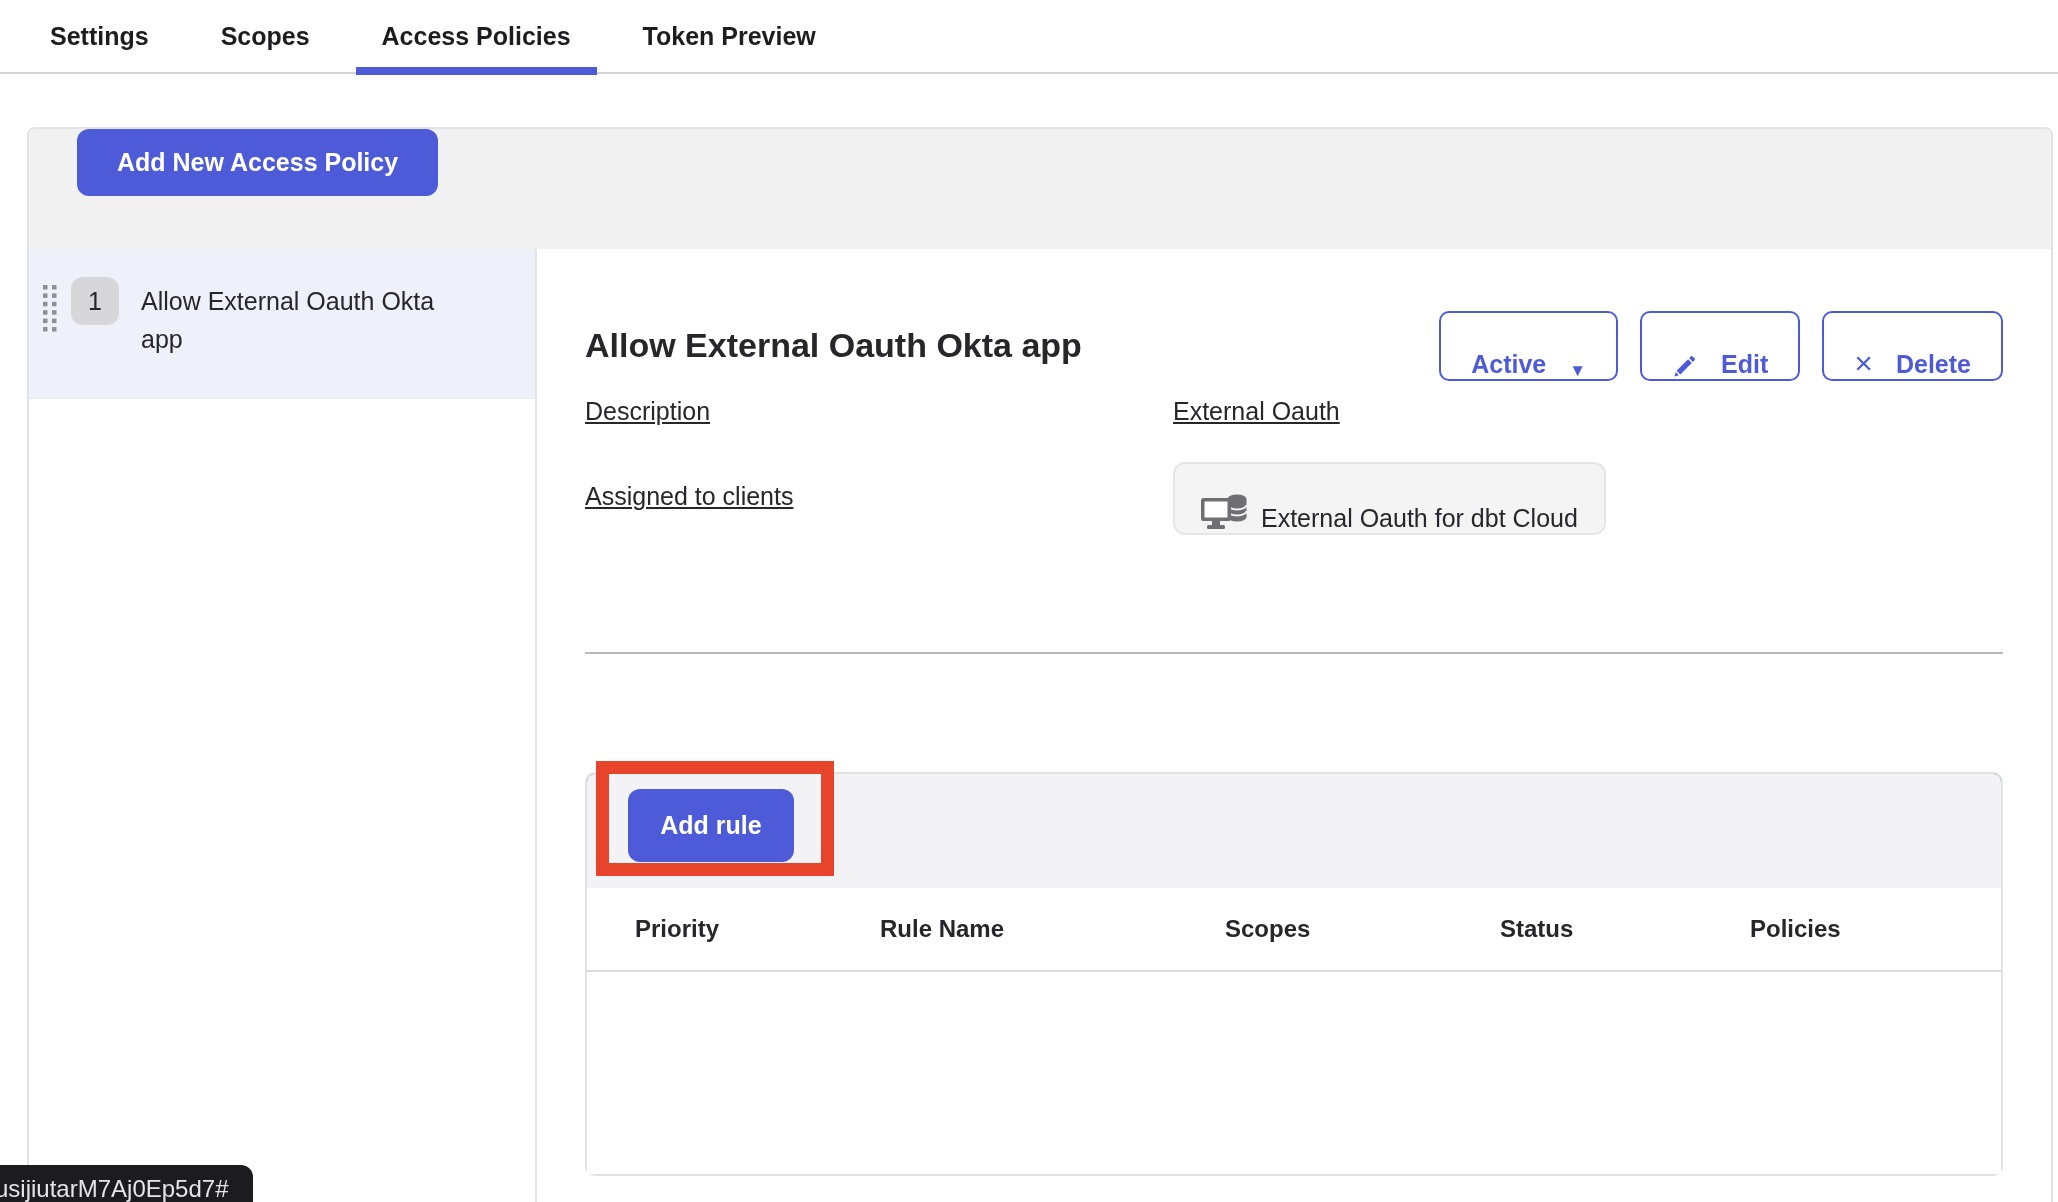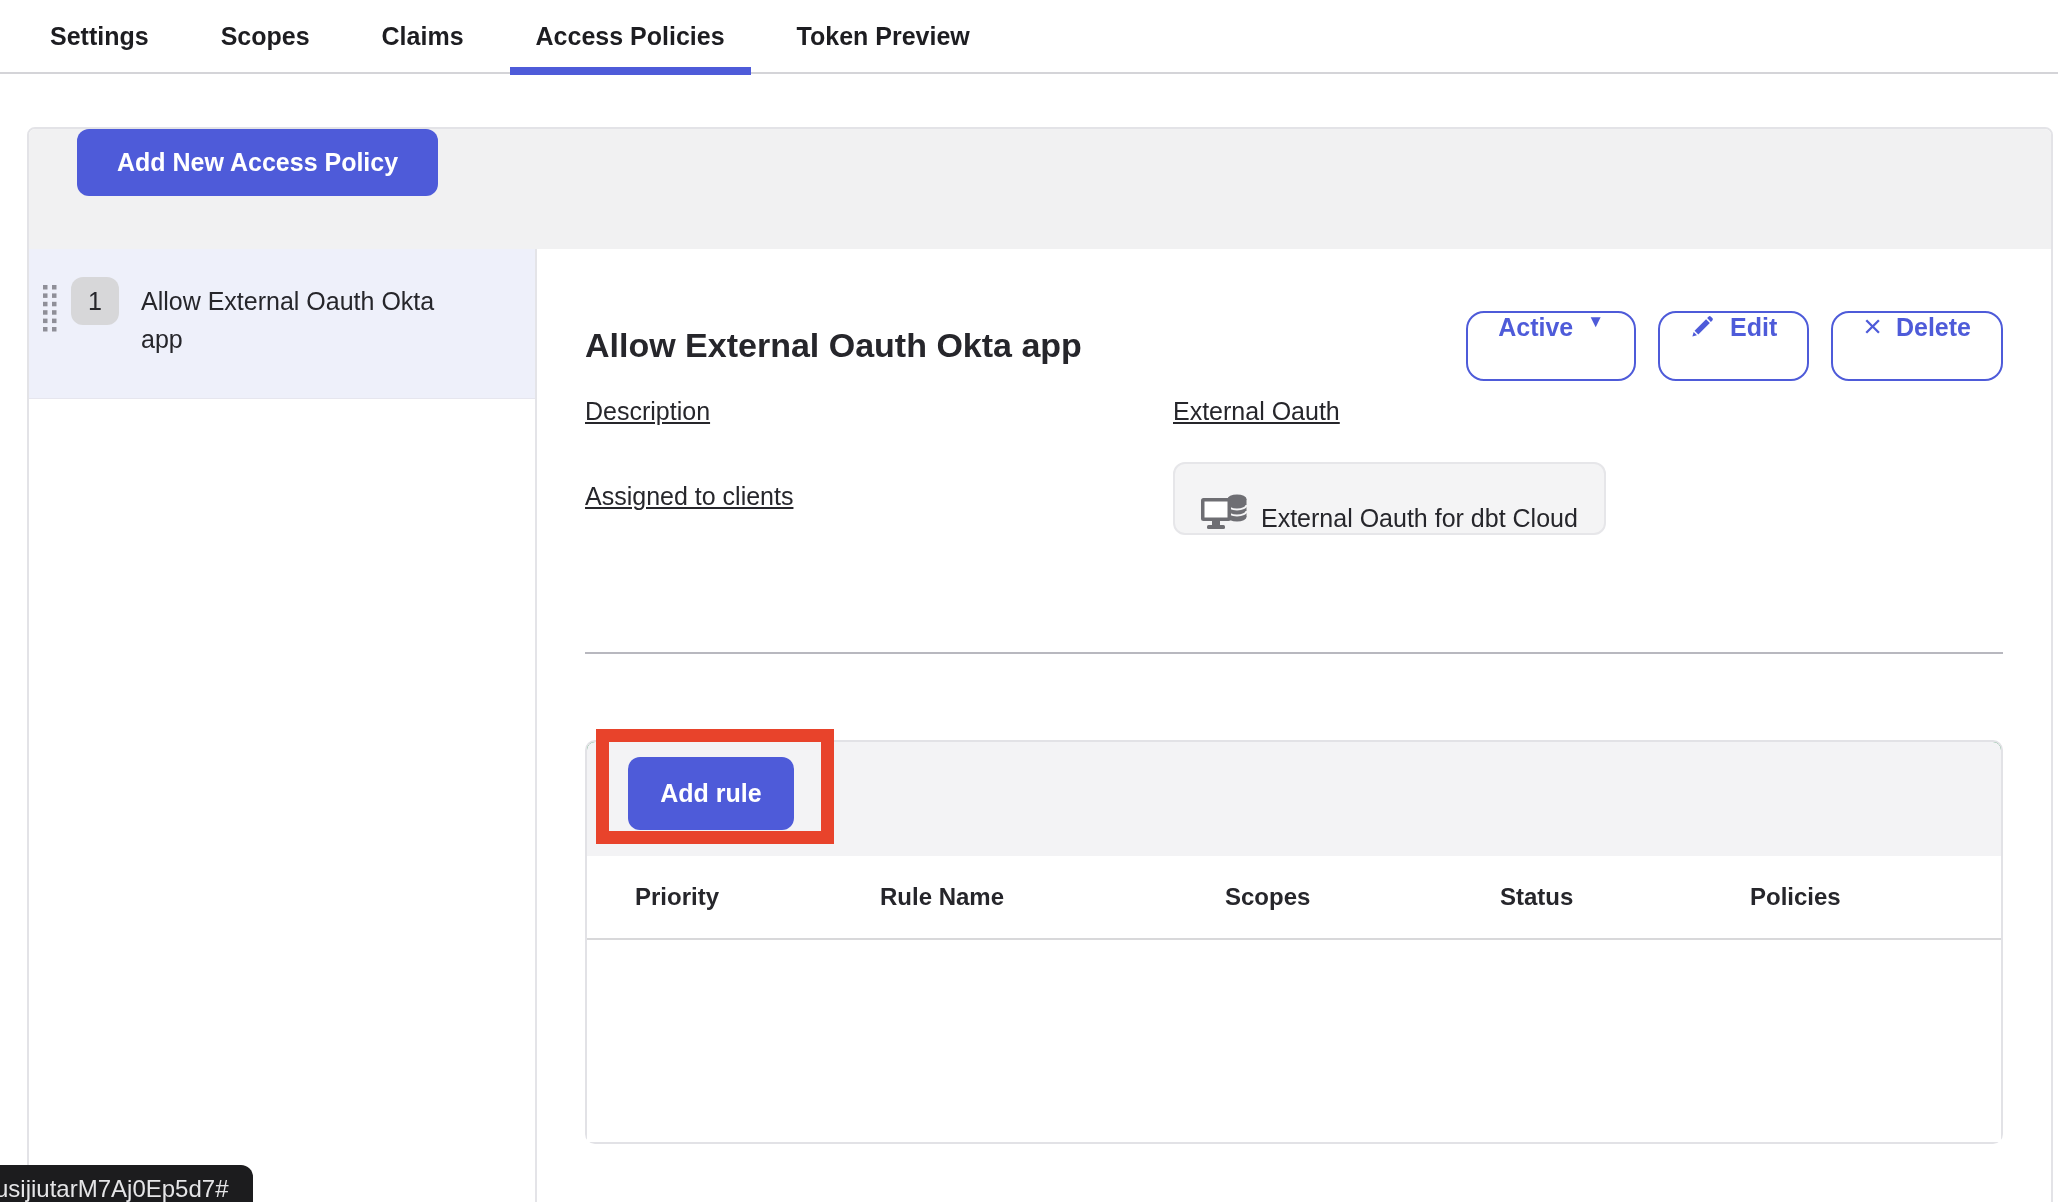--- a/index.html
+++ b/index.html
@@ -101,25 +101,25 @@
   .detail-header {
     margin-top:62px;
     display:flex;
     justify-content:space-between;
     align-items:flex-start;
   }
   .detail-title { font-size:34px; font-weight:700; color:#26262b; line-height:40px; padding-top:14px; }
   .actions { display:flex; gap:22px; }
   .btn-outline {
     display:inline-flex;
-    align-items:flex-start;
-    gap:14px;
+    align-items:flex-end;
+    gap:23px;
     background:#ffffff;
     border:2px solid #4e5bd9;
-    border-radius:18px;
+    border-radius:10px;
     color:#4e5bd9;
     font-size:25px;
     font-weight:700;
     font-family:"Liberation Sans", sans-serif;
     height:70px;
     padding:0 30px;
     cursor:pointer;
     white-space:nowrap;
   }
   .caret { font-size:17px; line-height:1; }
@@ -145,21 +145,21 @@
     padding:0 26px;
     font-size:25px;
     cursor:pointer;
     margin-top:-20px;
   }
 
   .divider { height:2px; background:#b8b8bf; margin-top:113px; }
 
   
   .rules-card {
-    margin-top:86px;
+    margin-top:118px;
     border:2px solid #e2e2e6;
     border-radius:10px;
     height:404px;
     position:relative;
     background:#15803d;
   }
   .rules-card-header {
     background:#f3f3f5;
     height:114px;
     border-radius:8px 8px 0 0;
@@ -218,21 +218,20 @@
   }
 
   svg { display:block; }
 </style>
 </head>
 <body>
 
 <div class="tabbar">
   <div class="tab">Settings</div>
   <div class="tab">Scopes</div>
-  <div class="tab">Claims</div>
   <div class="tab active">Access Policies</div>
   <div class="tab">Token Preview</div>
 </div>
 
 <div class="panel">
 
   <div class="panel-header">
     <button class="btn-primary">Add New Access Policy</button>
   </div>
 

